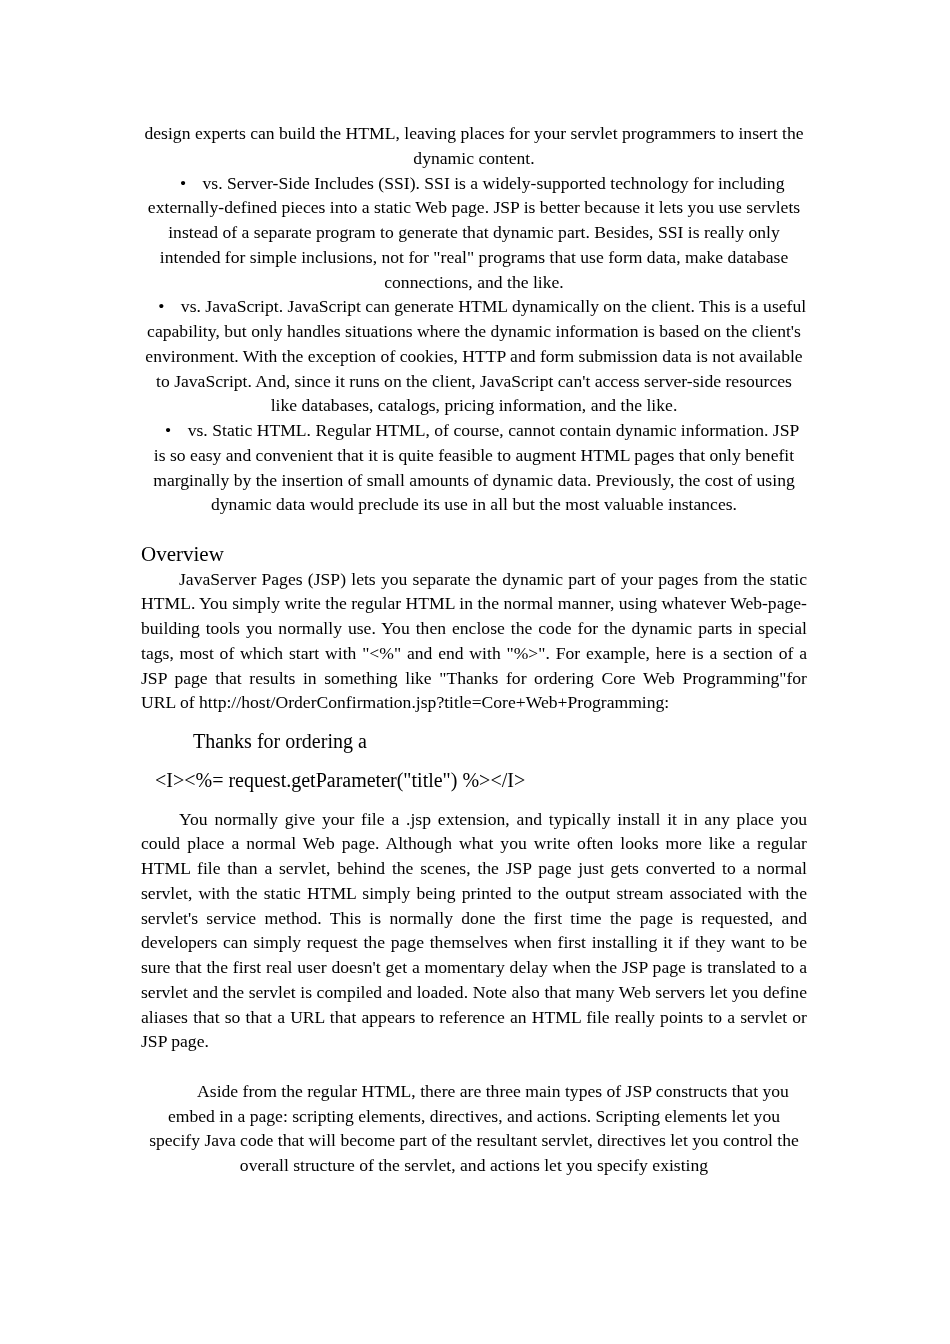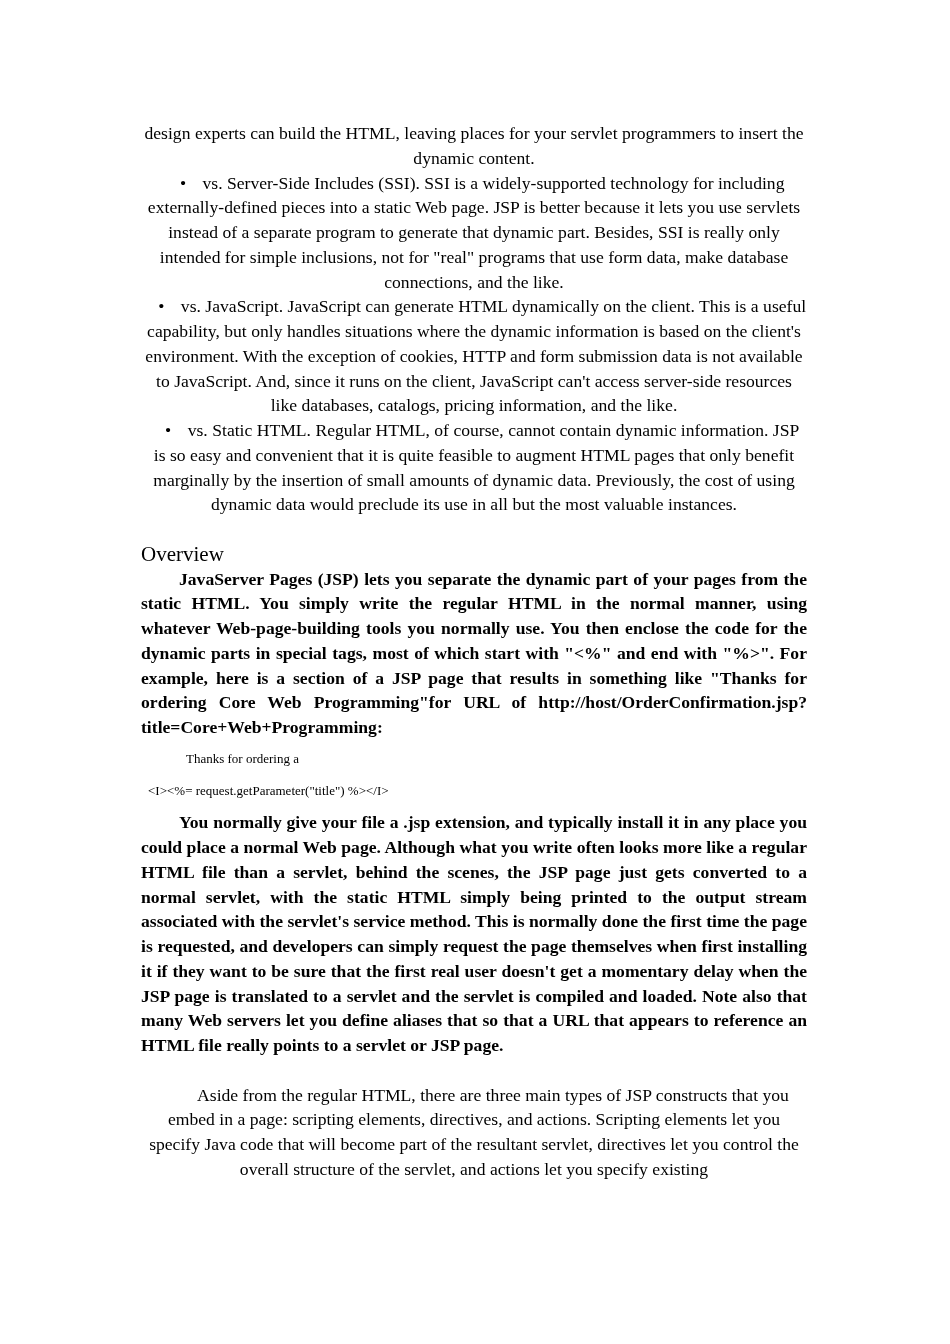--- a/index.html
+++ b/index.html
@@ -30,21 +30,20 @@
     line-height: 24.75px;
     margin: 0;
     text-align: center;
     word-spacing: 0px;
     letter-spacing: 0.01px;
   }
 
   .para.justified {
     text-align: justify;
     text-justify: inter-word;
-    font-weight: bold;
   }
 
   
   .indent {
     text-indent: 38px;
   }
 
   
   .bullet .glyph {
     display: inline-block;
@@ -59,23 +58,23 @@
 
   .heading {
     font-size: 21px;
     line-height: 24.75px;
     margin: 0;
     text-align: left;
     font-weight: normal;
   }
 
   .codeline {
-    font-size: 13px;
+    font-size: 20px;
     line-height: 24.75px;
-    margin: 7px;
+    margin: 14px;
     text-align: left;
     white-space: pre-wrap;
   }
 </style>
 </head>
 <body>
 
 <div class="page">
 
   <p class="para">design experts can build the HTML, leaving places for your servlet programmers to insert the dynamic content.</p>

